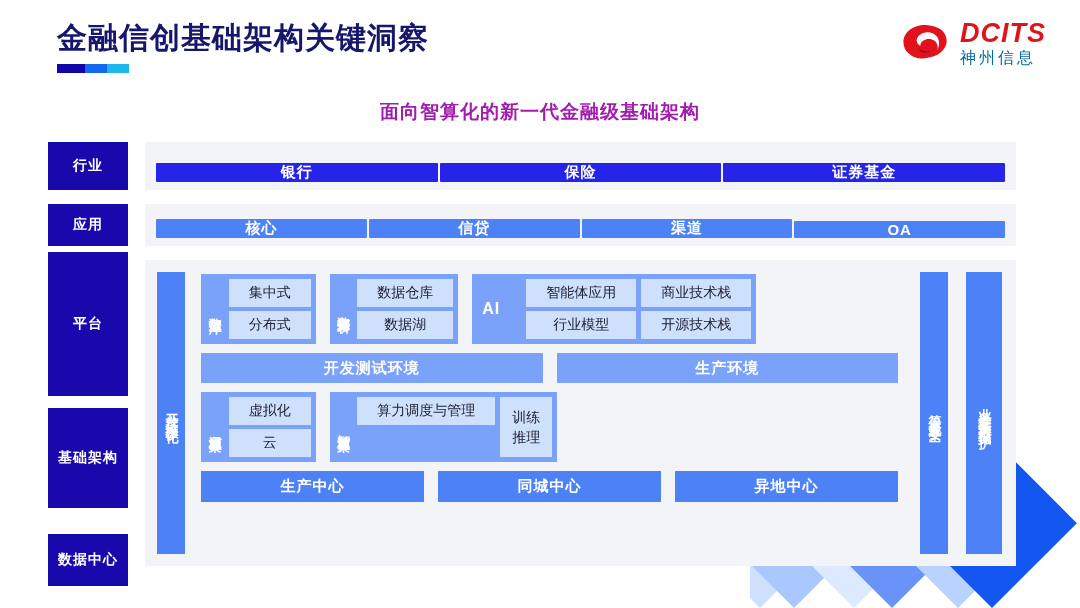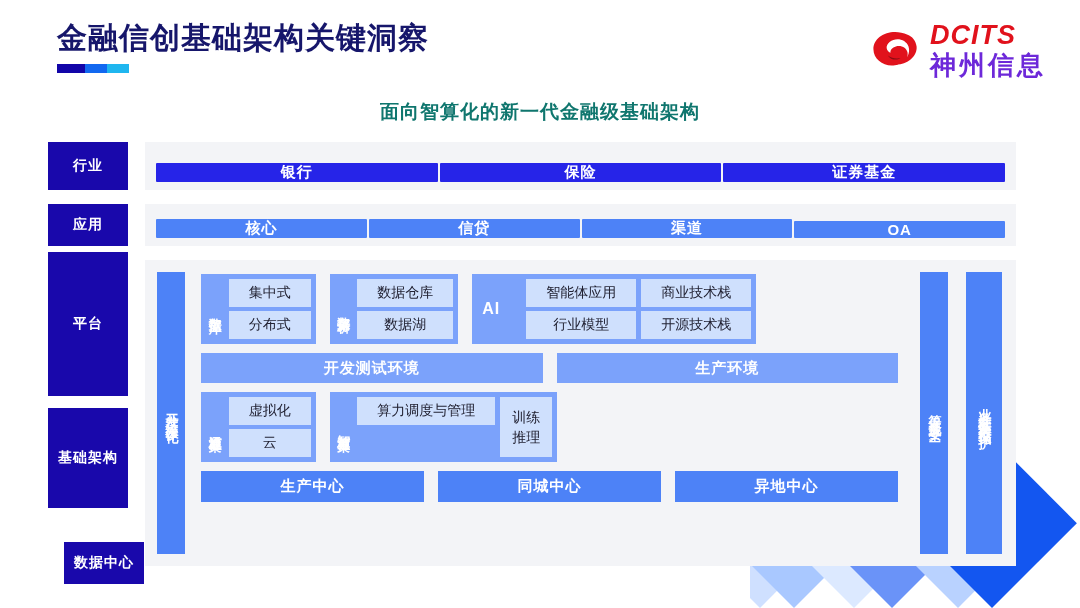--- a/index.html
+++ b/index.html
@@ -69,48 +69,47 @@
   .tr2 { width: 22px; background: #1268f0; }
   .tr3 { width: 22px; background: #1fb6ef; }
 
   .logo {
     position: absolute;
     right: 34px;
     top: 16px;
     display: flex;
     align-items: center;
     gap: 8px;
-    margin-top: 6px;
   }
   .logo-mark { width: 54px; height: 54px; flex: none; }
   .logo-text { line-height: 1; }
   .logo-en {
     font-size: 27px;
     font-weight: bold;
     font-style: italic;
     color: #e1121c;
     letter-spacing: 1px;
   }
   .logo-cn {
-    font-size: 26px;
-    font-weight: bold;
-    color: #6d28d9;
+    font-size: 16px;
+    font-weight: normal;
+    color: #0369a1;
     letter-spacing: 3px;
     margin-top: 3px;
   }
 
   
   .subtitle {
     position: absolute;
     top: 99px;
     left: 0; right: 0;
     text-align: center;
     font-size: 19px;
     font-weight: bold;
-    color: #0f766e;
+    color: #a21caf;
     letter-spacing: 1px;
   }
 
   
   .diagram {
     position: absolute;
     left: 48px;
     top: 142px;
     width: 968px;
     height: 424px;
@@ -128,21 +127,21 @@
     display: flex;
     align-items: center;
     justify-content: center;
     letter-spacing: 1px;
     text-align: center;
   }
   .tier-industry { top: 0;   height: 48px; }
   .tier-app      { top: 62px; height: 42px; }
   .tier-platform { top: 110px; height: 144px; }
   .tier-infra    { top: 266px; height: 100px; }
-  .tier-dc       { top: 400px; height: 42px; margin-left: 16px; }
+  .tier-dc       { top: 392px; height: 52px; }
 
   
   .band {
     position: absolute;
     left: 97px;
     right: 0;
     background: #f3f4f7;
   }
   .band-industry { top: 0;    height: 48px; }
   .band-app      { top: 62px; height: 42px; }

